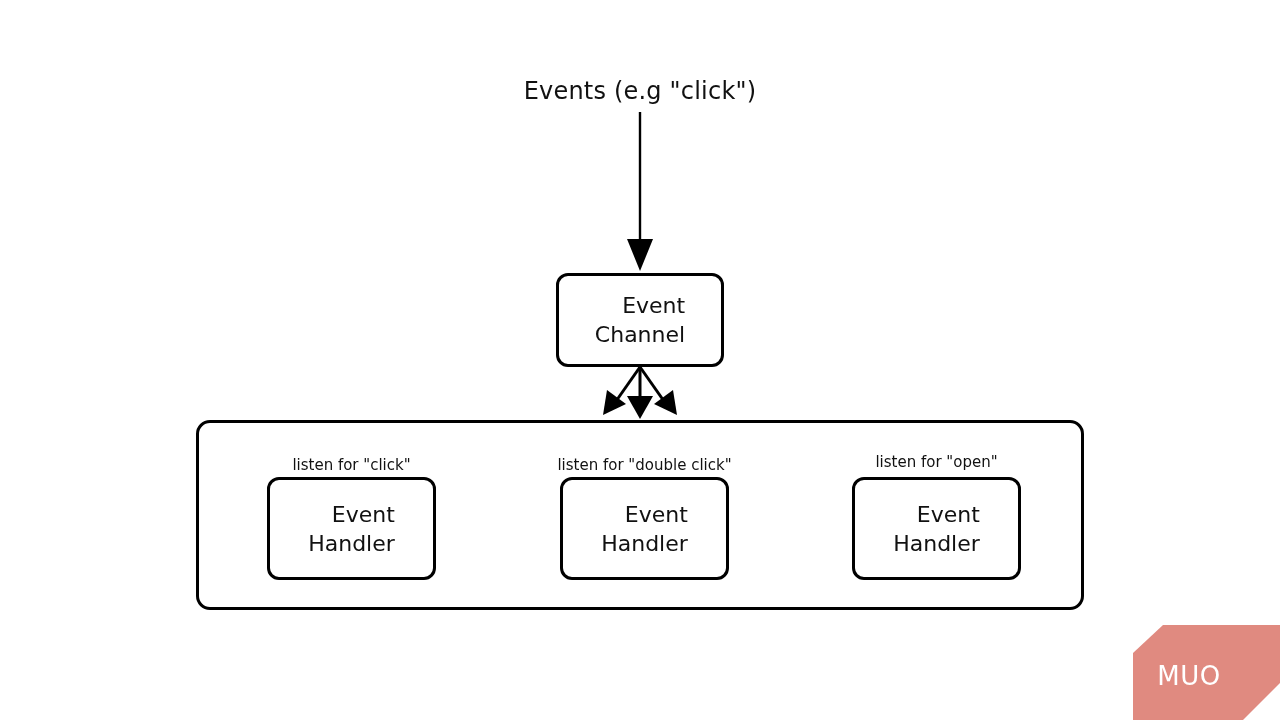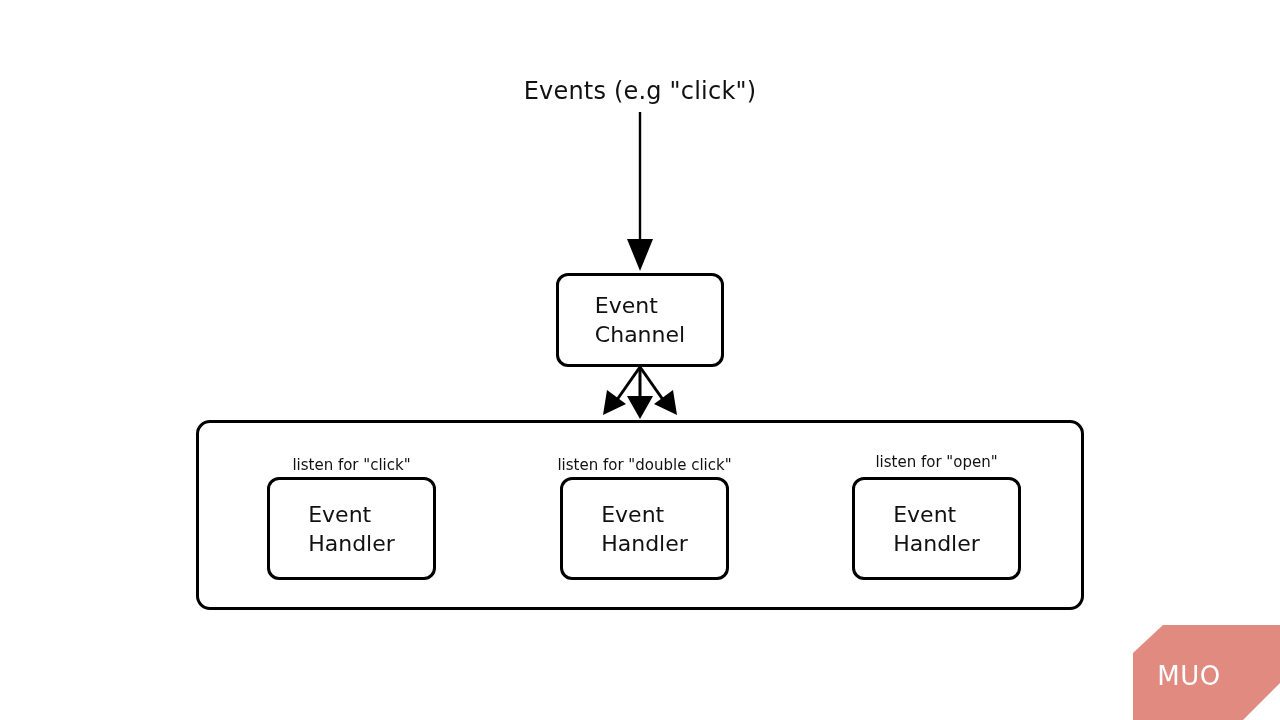--- a/index.html
+++ b/index.html
@@ -44,21 +44,21 @@
     border: 3px solid #000000;
     border-radius: 12px;
     display: flex;
     align-items: center;
     justify-content: center;
   }
 
   .node-label {
     font-size: 22px;
     line-height: 29px;
-    text-align: left;
+    text-align: right;
     color: #111111;
     white-space: pre-line;
   }
 
   #event-channel-box {
     left: 556px;
     top: 273px;
     width: 168px;
     height: 94px;
   }

